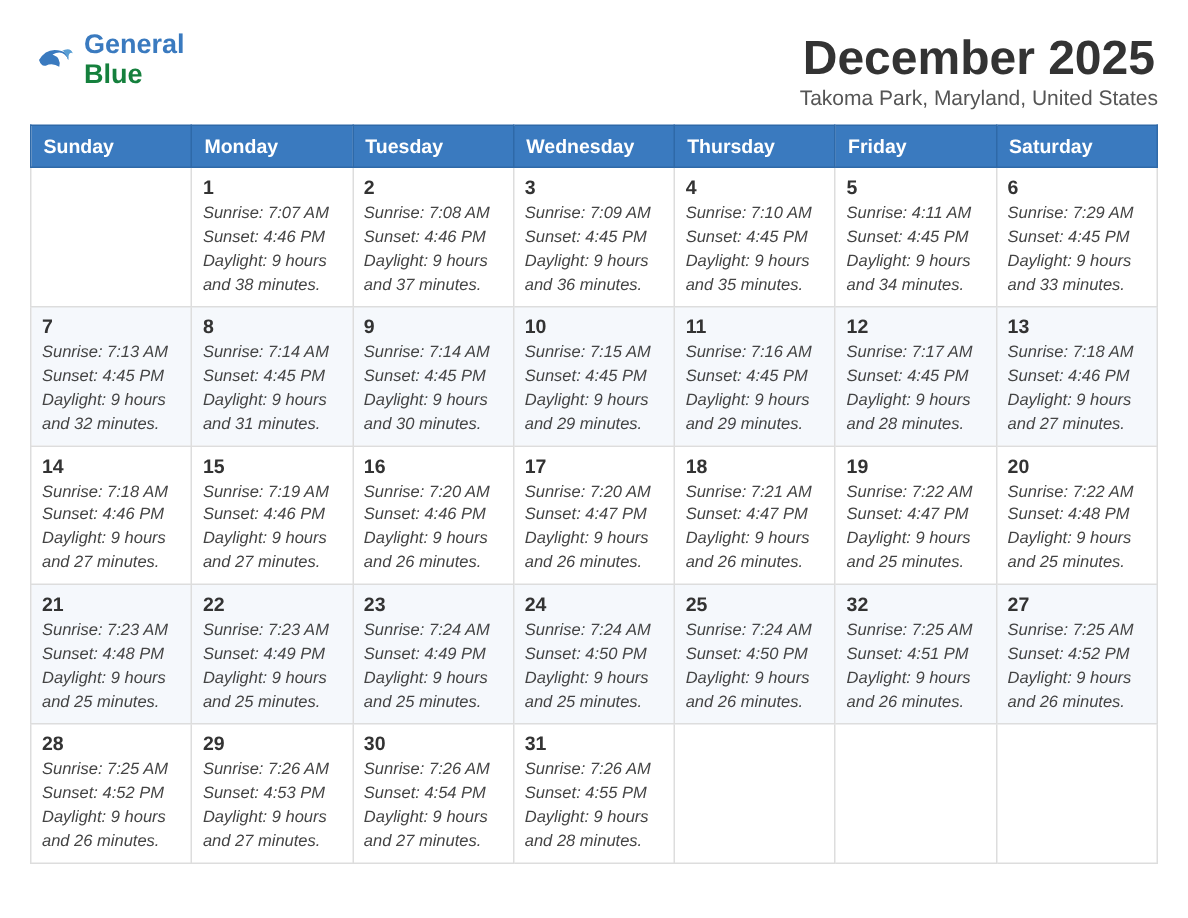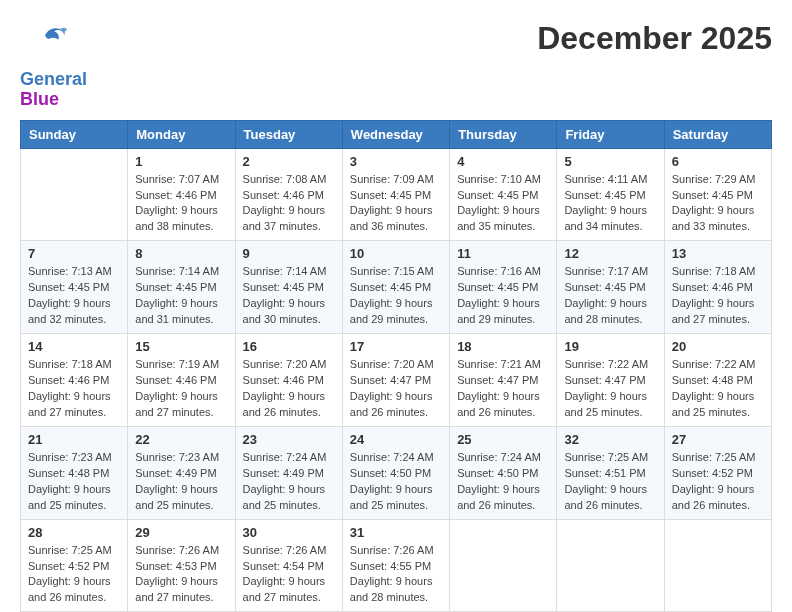--- a/index.html
+++ b/index.html
@@ -12,22 +12,21 @@
     }
     .header {
       display: flex;
       justify-content: space-between;
       align-items: flex-start;
       margin-bottom: 10px;
     }
     .logo {
       display: flex;
       align-items: center;
-      gap: 20px;
-      flex-direction: column;
+      gap: 6px;
     }
     .logo-text {
       font-size: 18px;
       font-weight: bold;
       color: #333;
       line-height: 1.1;
     }
     .logo-text span {
       color: #3a7abf;
     }
@@ -72,20 +71,21 @@
     .day-num {
       font-size: 13px;
       font-weight: bold;
       margin-bottom: 3px;
       display: block;
     }
     .day-info {
       color: #444;
       font-size: 11px;
       line-height: 1.45;
+      font-style: italic;
     }
     tr:nth-child(even) td {
       background-color: #f5f8fc;
     }
     tr:nth-child(odd) td {
       background-color: #fff;
     }
     td.empty {
       background-color: #f9f9f9;
     }
@@ -94,25 +94,26 @@
 <body>
 
 <div class="header">
   <div class="logo">
     <svg class="logo-bird" viewBox="0 0 40 40">
       <path d="M8,20 Q15,8 28,12 Q35,14 34,20 Q30,10 20,15 Q28,18 26,26 Q20,22 14,25 Q10,26 8,20Z" fill="#3a7abf"></path>
       <path d="M28,12 Q36,8 38,14 Q34,12 34,20 Q30,10 28,12Z" fill="#5a9fd4"></path>
     </svg>
     <div class="logo-text">
       <div><span>General</span></div>
-      <div style="color:#a21caf">Blue</div>
+      <div style="color:#15803d">Blue</div>
     </div>
   </div>
   <div class="title-block">
     <div class="month-title">December 2025</div>
+    <div class="location">Takoma Park, Maryland, United States</div>
   </div>
 </div>
 
 <table>
   <thead>
     <tr>
       <th>Sunday</th>
       <th>Monday</th>
       <th>Tuesday</th>
       <th>Wednesday</th>

